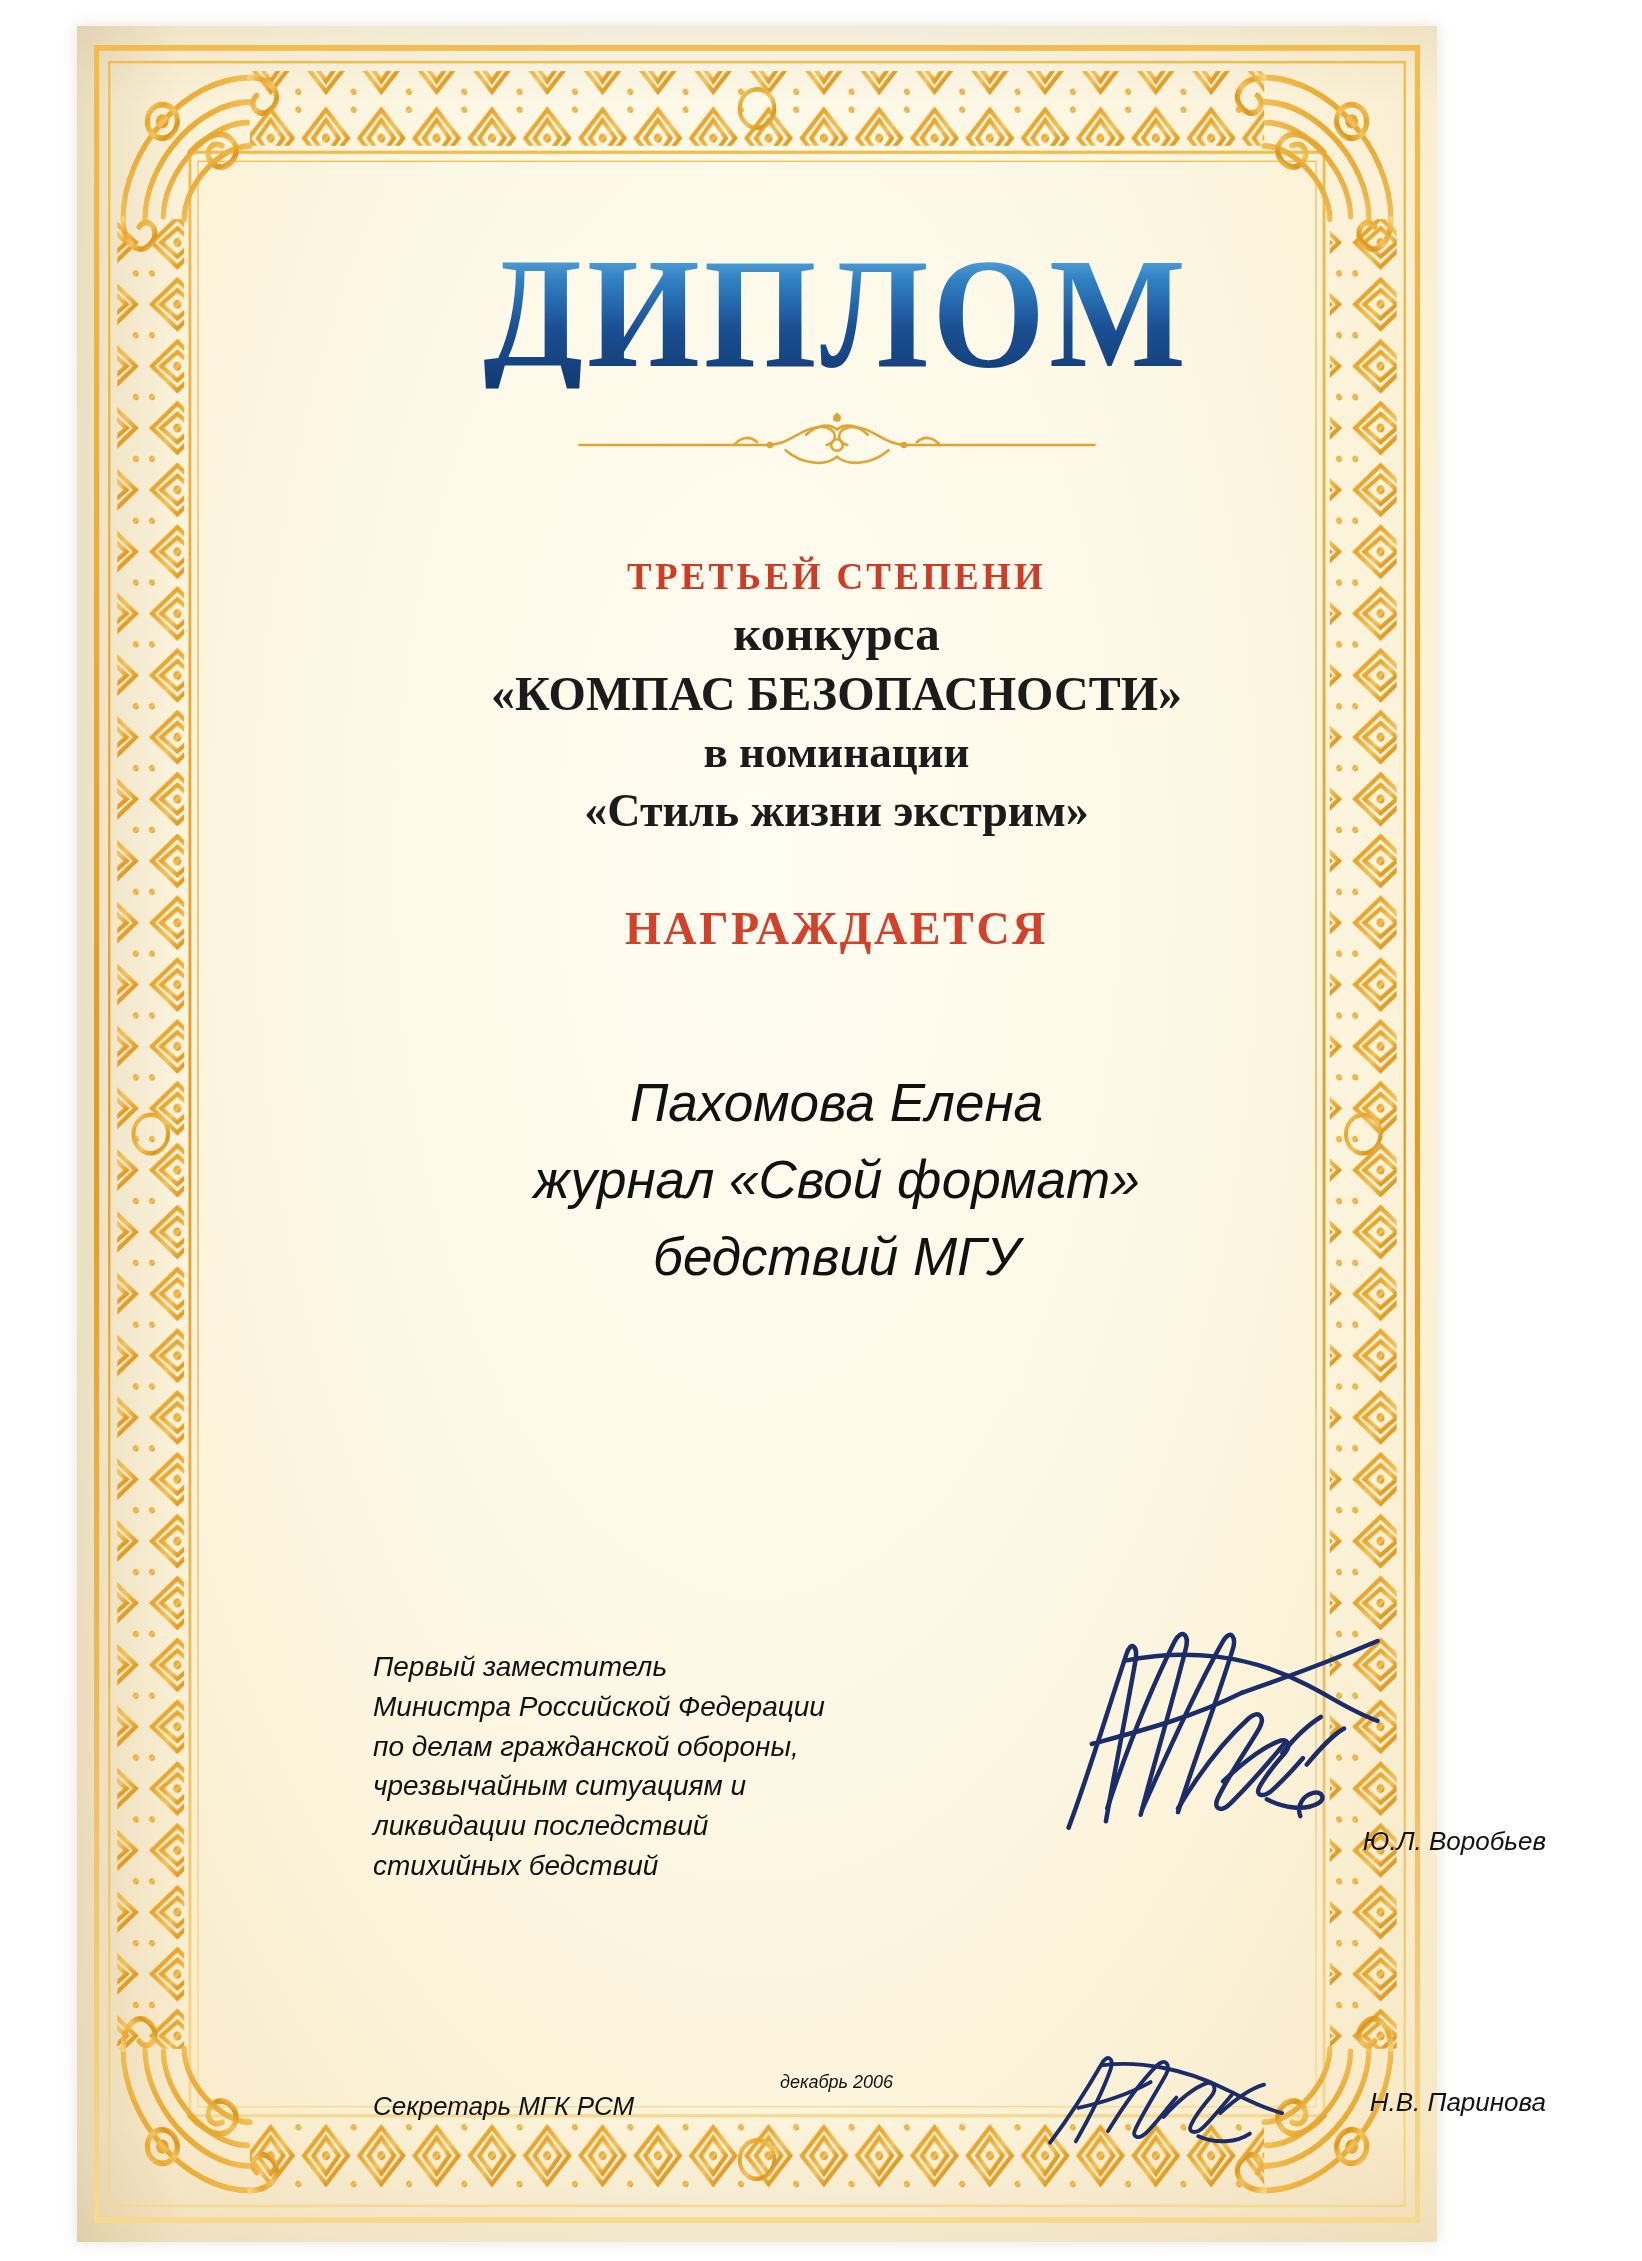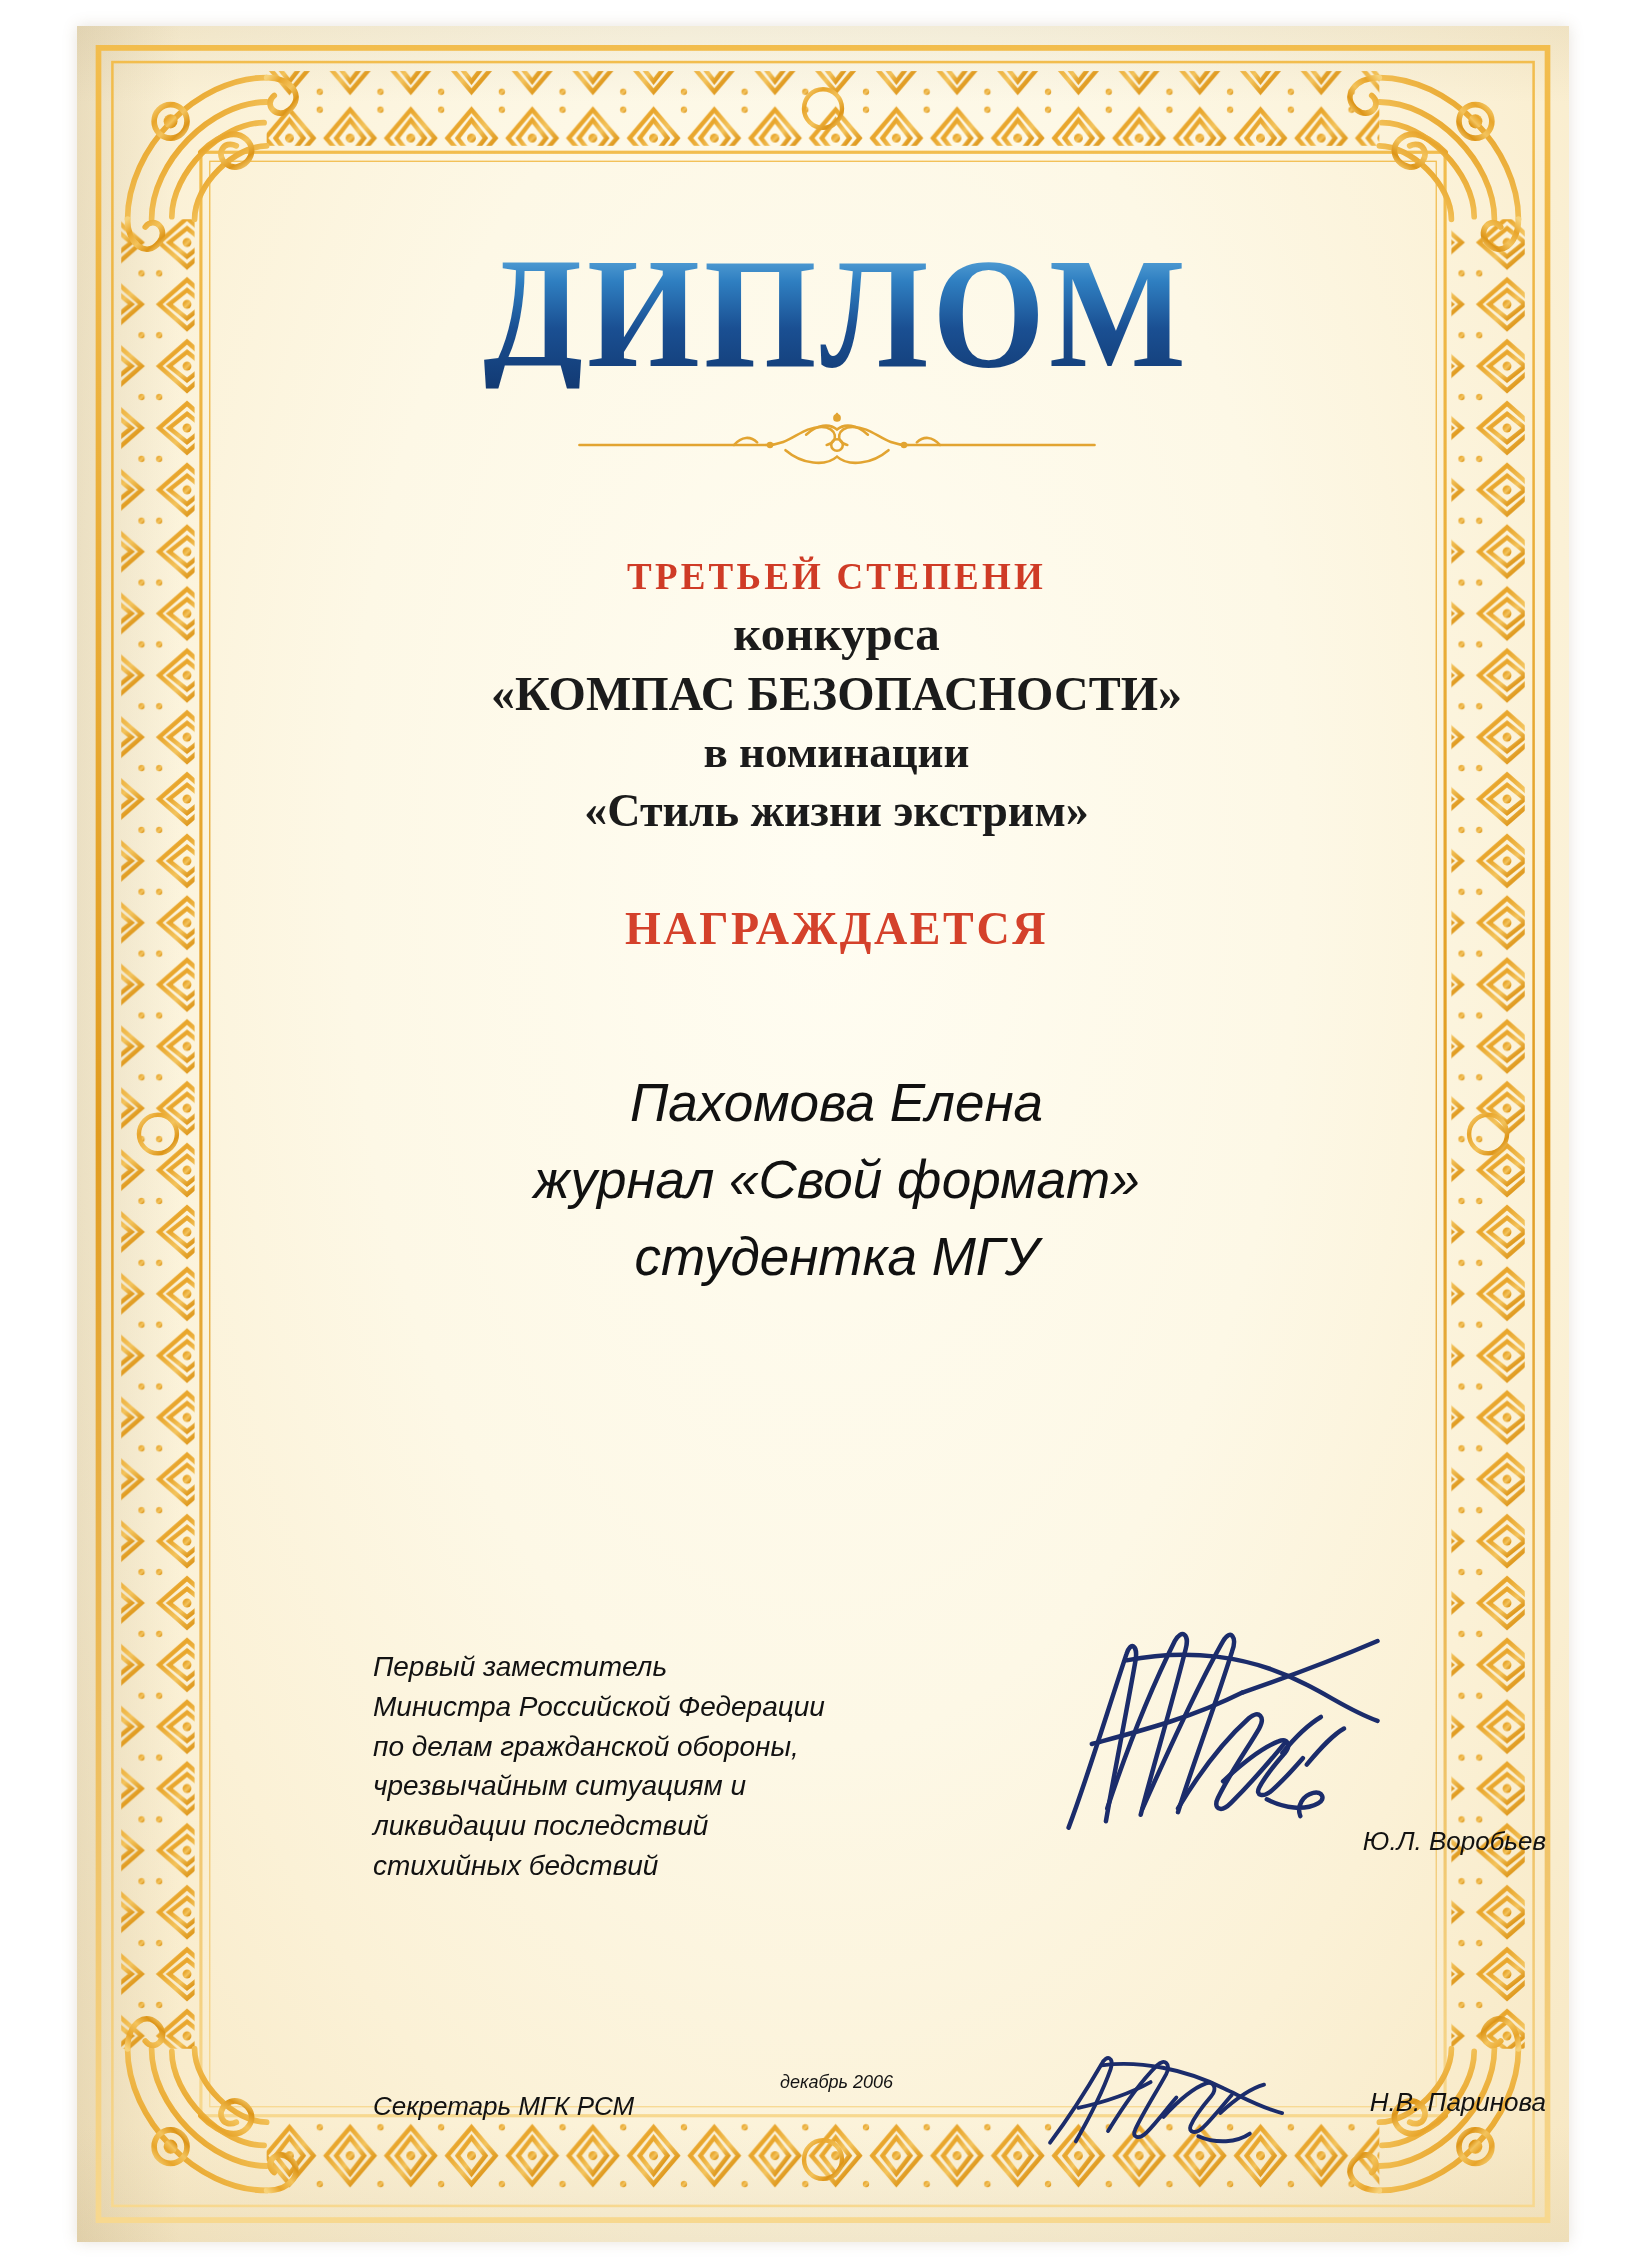--- a/index.html
+++ b/index.html
@@ -19,21 +19,21 @@
     position: relative;
     width: 1643px;
     height: 2261px;
     background: #ffffff;
   }
 
   .paper {
     position: absolute;
     left: 77px;
     top: 26px;
-    width: 1492px;
+    width: 1360px;
     height: 2216px;
     background:
       radial-gradient(ellipse at 50% 38%, #fffdf2 0%, #fdf8e6 45%, #fbf1d6 72%, #f7e7c2 100%);
     box-shadow: 0 0 14px rgba(120,100,60,0.18);
   }
 
   
   .paper-shade-left {
     position: absolute;
     left: 0; top: 0; width: 103px; height: 100%;
@@ -376,21 +376,21 @@
         <div class="l3">«КОМПАС БЕЗОПАСНОСТИ»</div>
         <div class="l4">в номинации</div>
         <div class="l5">«Стиль   жизни экстрим»</div>
       </div>
 
       <div class="awarded">НАГРАЖДАЕТСЯ</div>
 
       <div class="recipient">
         <div class="r1">Пахомова Елена</div>
         <div class="r2">журнал «Свой формат»</div>
-        <div class="r3">студентка МГУ</div>
+        <div class="r3">бедствий МГУ</div>
       </div>
 
       
       <div class="signatures">
 
         <div class="sig-row">
           <div class="sig-title">
             <div>Первый заместитель</div>
             <div>Министра Российской Федерации</div>
             <div>по делам гражданской обороны,</div>

